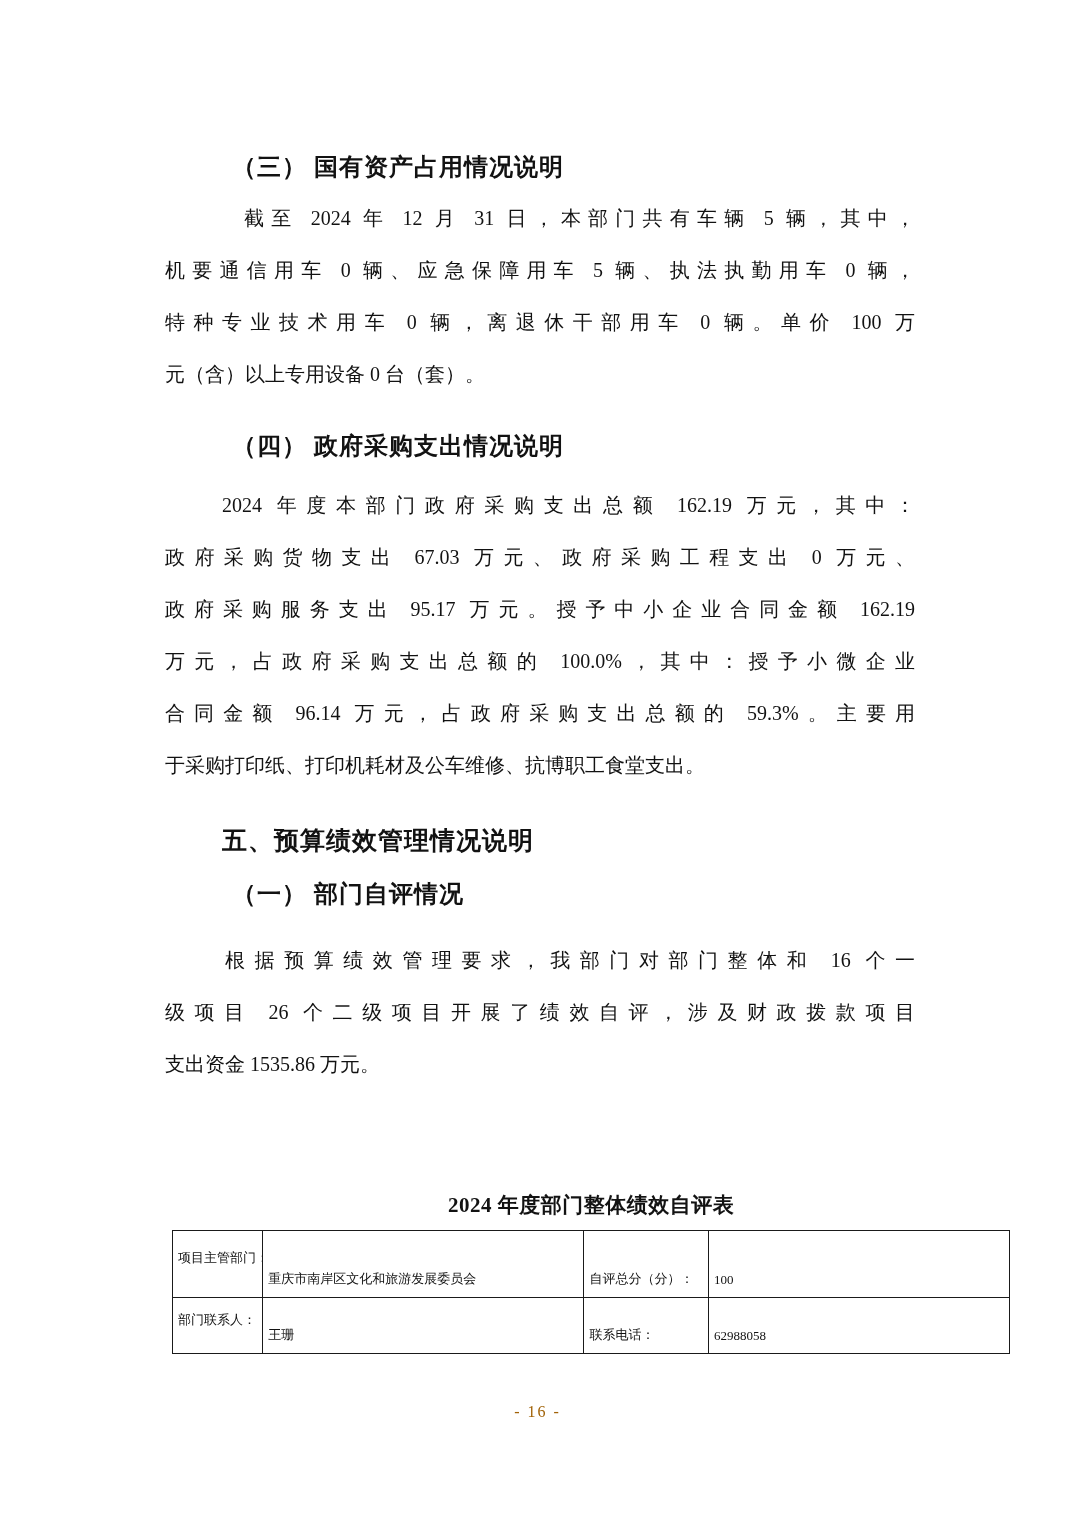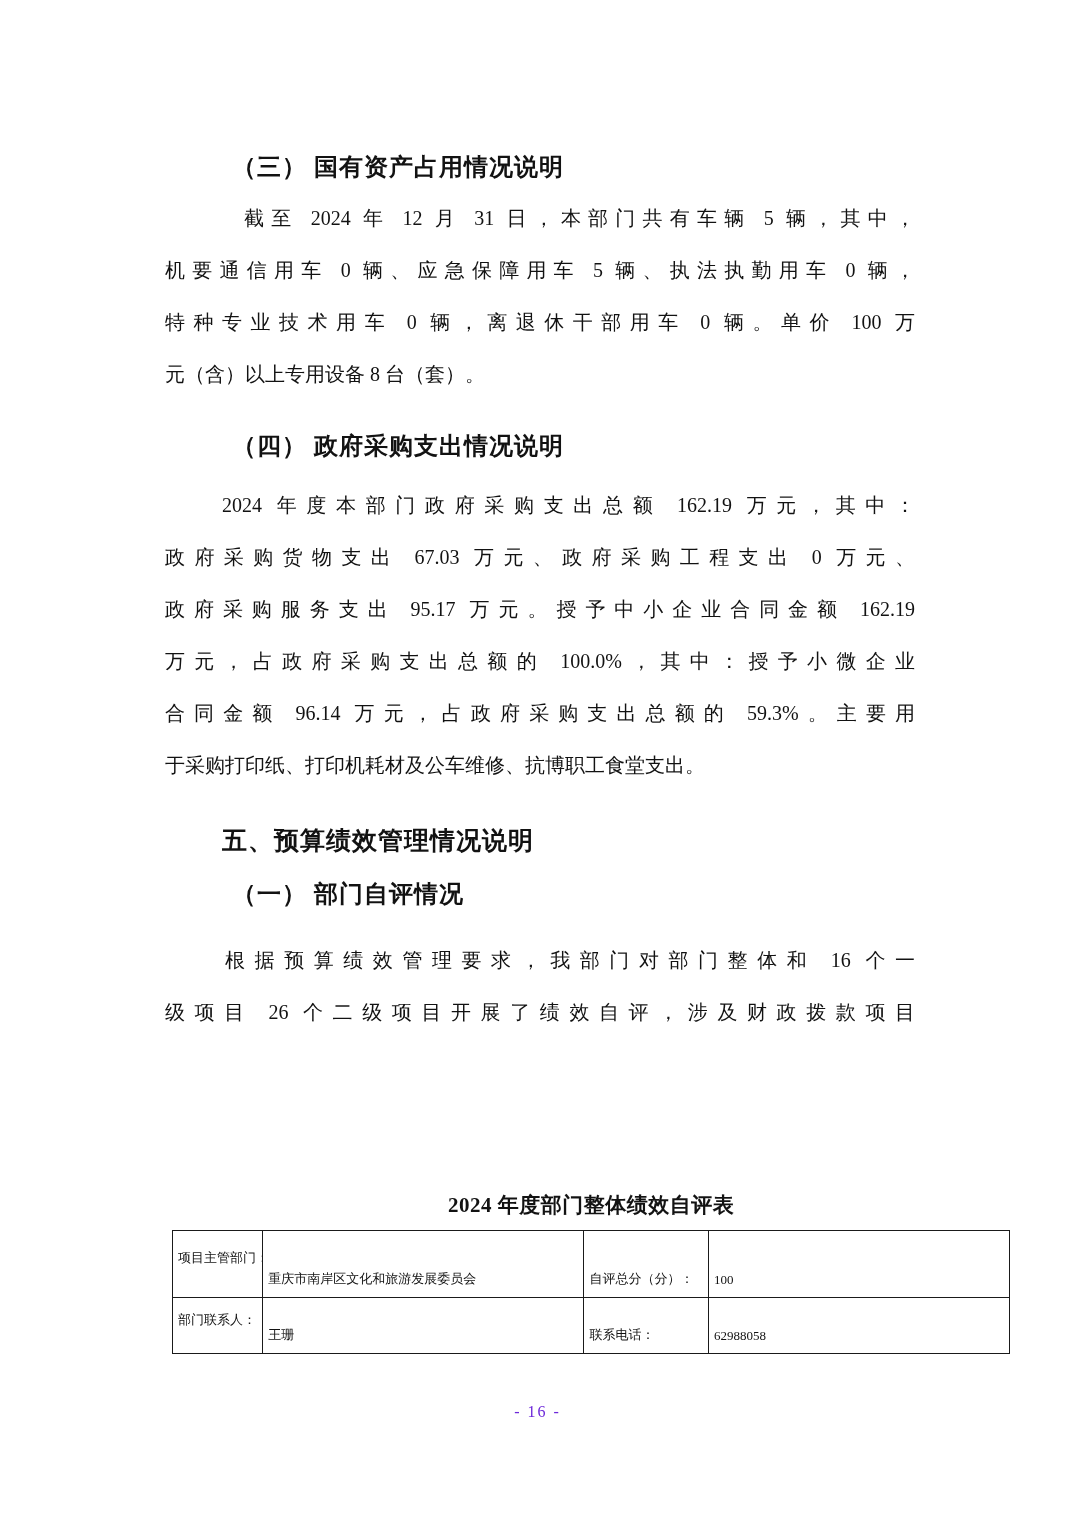--- a/index.html
+++ b/index.html
@@ -96,57 +96,58 @@
   .col-value2 { width: 300px; }
 
   .footer {
     position: absolute;
     top: 1403px;
     left: 0;
     width: 100%;
     text-align: center;
     font-size: 16px;
     letter-spacing: 2px;
-    color: #6d28d9;
+    color: #a16207;
   }
 </style>
 </head>
 <body>
 
 <div class="page">
 
   <div class="content">
 
     <h3 class="h-kai">（三） 国有资产占用情况说明</h3>
 
     <div class="para p1">
       <div class="line ind-3">截至 2024 年 12 月 31 日，本部门共有车辆 5 辆，其中，</div>
       <div class="line">机要通信用车 0 辆、应急保障用车 5 辆、执法执勤用车 0 辆，</div>
       <div class="line">特种专业技术用车 0 辆，离退休干部用车 0 辆。单价 100 万</div>
-      <div class="line last">元（含）以上专用设备 8 台（套）。</div>
+      <div class="line last">元（含）以上专用设备 0 台（套）。</div>
     </div>
 
     <h3 class="h-kai sec4">（四） 政府采购支出情况说明</h3>
 
     <div class="para p2">
       <div class="line ind-2">2024 年度本部门政府采购支出总额 162.19 万元，其中：</div>
       <div class="line">政府采购货物支出 67.03 万元、政府采购工程支出 0 万元、</div>
       <div class="line">政府采购服务支出 95.17 万元。授予中小企业合同金额 162.19</div>
       <div class="line">万元，占政府采购支出总额的 100.0%，其中：授予小微企业</div>
       <div class="line">合同金额 96.14 万元，占政府采购支出总额的 59.3%。主要用</div>
       <div class="line last">于采购打印纸、打印机耗材及公车维修、抗博职工食堂支出。</div>
     </div>
 
     <h2 class="h-hei">五、预算绩效管理情况说明</h2>
 
     <h3 class="h-kai h-sub">（一） 部门自评情况</h3>
 
     <div class="para p3">
       <div class="line ind-2b">根据预算绩效管理要求，我部门对部门整体和 16 个一</div>
       <div class="line">级项目 26 个二级项目开展了绩效自评，涉及财政拨款项目</div>
+      <div class="line last">支出资金 1535.86 万元。</div>
     </div>
 
   </div>
 
   <div class="tablewrap">
     <div class="table-title">2024 年度部门整体绩效自评表</div>
     <table class="selfeval">
       <colgroup>
         <col class="col-label1">
         <col class="col-value1">

